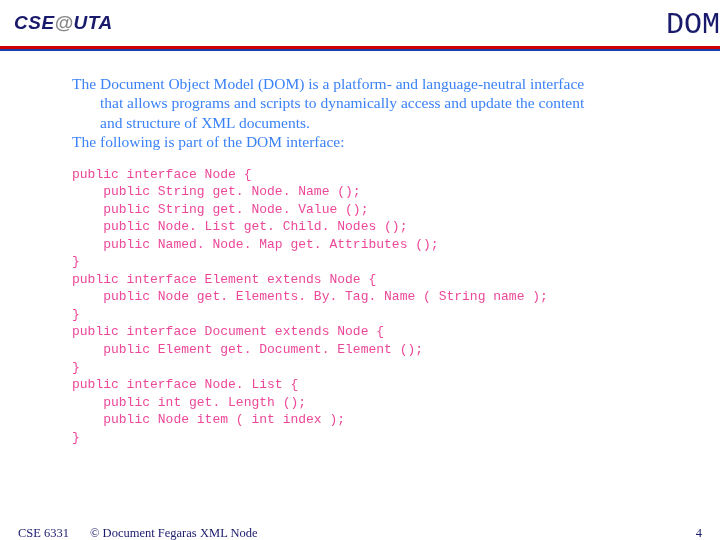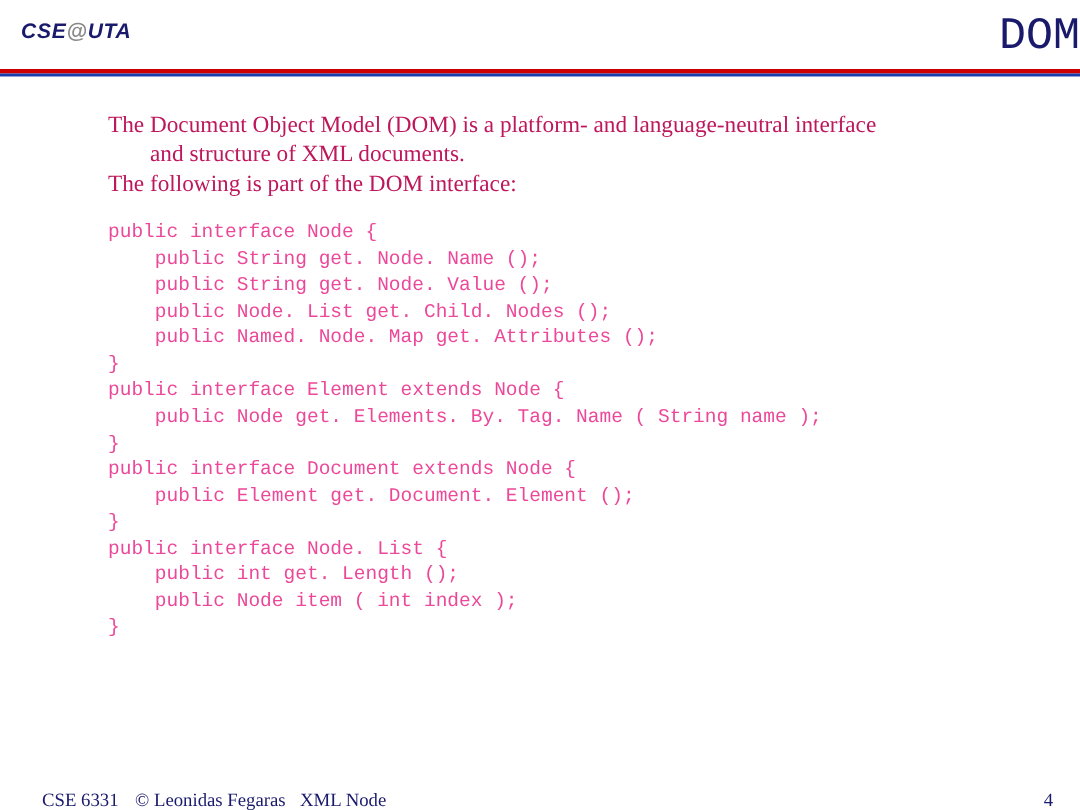--- a/index.html
+++ b/index.html
@@ -15,21 +15,21 @@
     position: relative;
     height: 56px;
   }
   .logo {
     position: absolute;
     left: 14px;
     top: 12px;
     font-family: Arial, sans-serif;
     font-weight: bold;
     font-style: italic;
-    font-size: 14px;
+    font-size: 19px;
     letter-spacing: 0.5px;
     color: #1a1a6d;
   }
   .logo .gray { color: #888; font-style: italic; }
   .title {
     text-align: right;
     font-size: 30px;
     color: #1a1a6d;
     padding-top: 8px;
     font-family: Liberation Mono, monospace;
@@ -42,21 +42,21 @@
   .rule-blue {
     height: 2px;
     background: #1a3db0;
   }
   .content {
     padding: 18px 64px 0 72px;
   }
   .intro {
     font-size: 15.5px;
     line-height: 1.25;
-    color: #be185d;
+    color: #3b82f6;
   }
   .intro .line2 {
     text-indent: 28px;
     display: block;
   }
   .code {
     font-family: "Courier New", Courier, monospace;
     font-size: 13px;
     line-height: 1.35;
     white-space: pre;
@@ -67,21 +67,21 @@
     position: absolute;
     bottom: 14px;
     left: 0;
     right: 0;
     font-size: 12.5px;
     color: #1a1a6d;
     font-family: "Times New Roman", Times, serif;
   }
   .footer-left {
     position: absolute;
-    left: 28px;
+    left: 18px;
   }
   .footer-copy {
     position: absolute;
     left: 90px;
   }
   .footer-center {
     position: absolute;
     left: 200px;
   }
   .footer-page {
@@ -97,20 +97,21 @@
     <span>CSE</span><span class="gray">@</span><span>UTA</span>
   </div>
   <div class="title">DOM</div>
   <div class="rule-red"></div>
   <div class="rule-blue"></div>
 </div>
 
 <div class="content">
   <div class="intro">
     <span>The Document Object Model (DOM) is a platform- and language-neutral interface</span><br>
+    <span class="line2">that allows programs and scripts to dynamically access and update the content</span>
     <span class="line2">and structure of XML documents.</span>
     <span>The following is part of the DOM interface:</span>
   </div>
   <div class="code">public interface Node {
     public String get. Node. Name ();
     public String get. Node. Value ();
     public Node. List get. Child. Nodes ();
     public Named. Node. Map get. Attributes ();
 }
 public interface Element extends Node {
@@ -120,16 +121,16 @@
     public Element get. Document. Element ();
 }
 public interface Node. List {
     public int get. Length ();
     public Node item ( int index );
 }</div>
 </div>
 
 <div class="footer">
   <span class="footer-left">CSE 6331</span>
-  <span class="footer-copy">© Leonidas Fegaras</span>
+  <span class="footer-copy">© Document Fegaras</span>
   <span class="footer-center">XML Node</span>
   <span class="footer-page">4</span>
 </div>
 
 </body></html>

